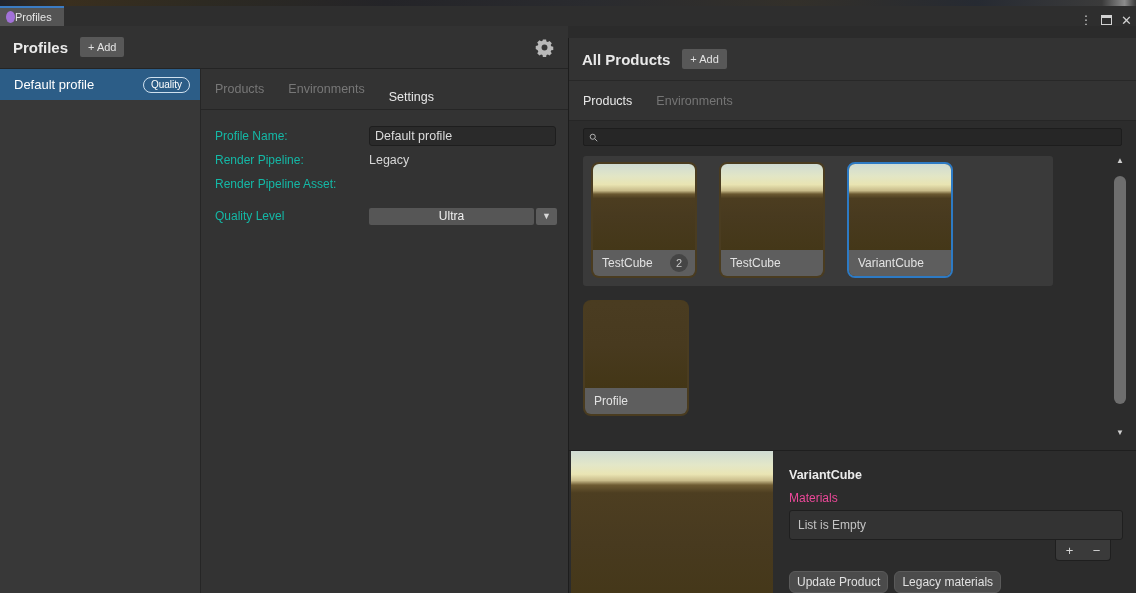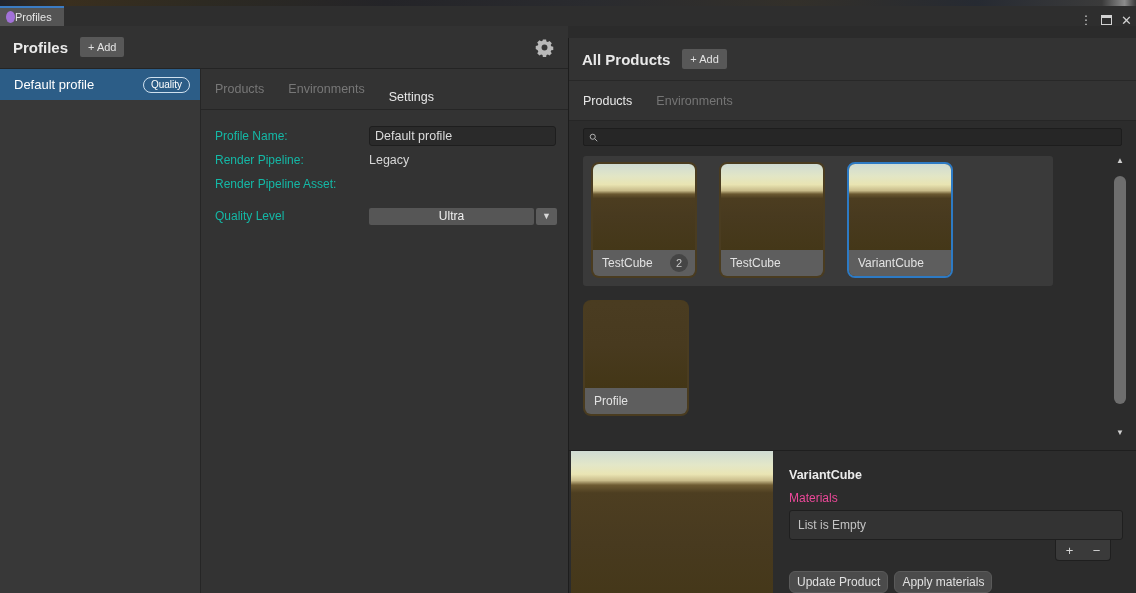--- a/index.html
+++ b/index.html
@@ -370,20 +370,20 @@
           <div class="detail-sub">Materials</div>
           <div class="list-box">
             <span>List is Empty</span>
           </div>
           <div class="list-footer">
             <span>+</span>
             <span>−</span>
           </div>
           <div class="detail-buttons">
             <button class="btn-flat">Update Product</button>
-            <button class="btn-flat">Apply materials</button>
+            <button class="btn-flat">Legacy materials</button>
           </div>
         </div>
       </div>
 
     </div>
   </div>
 </div>
 
 </body></html>

